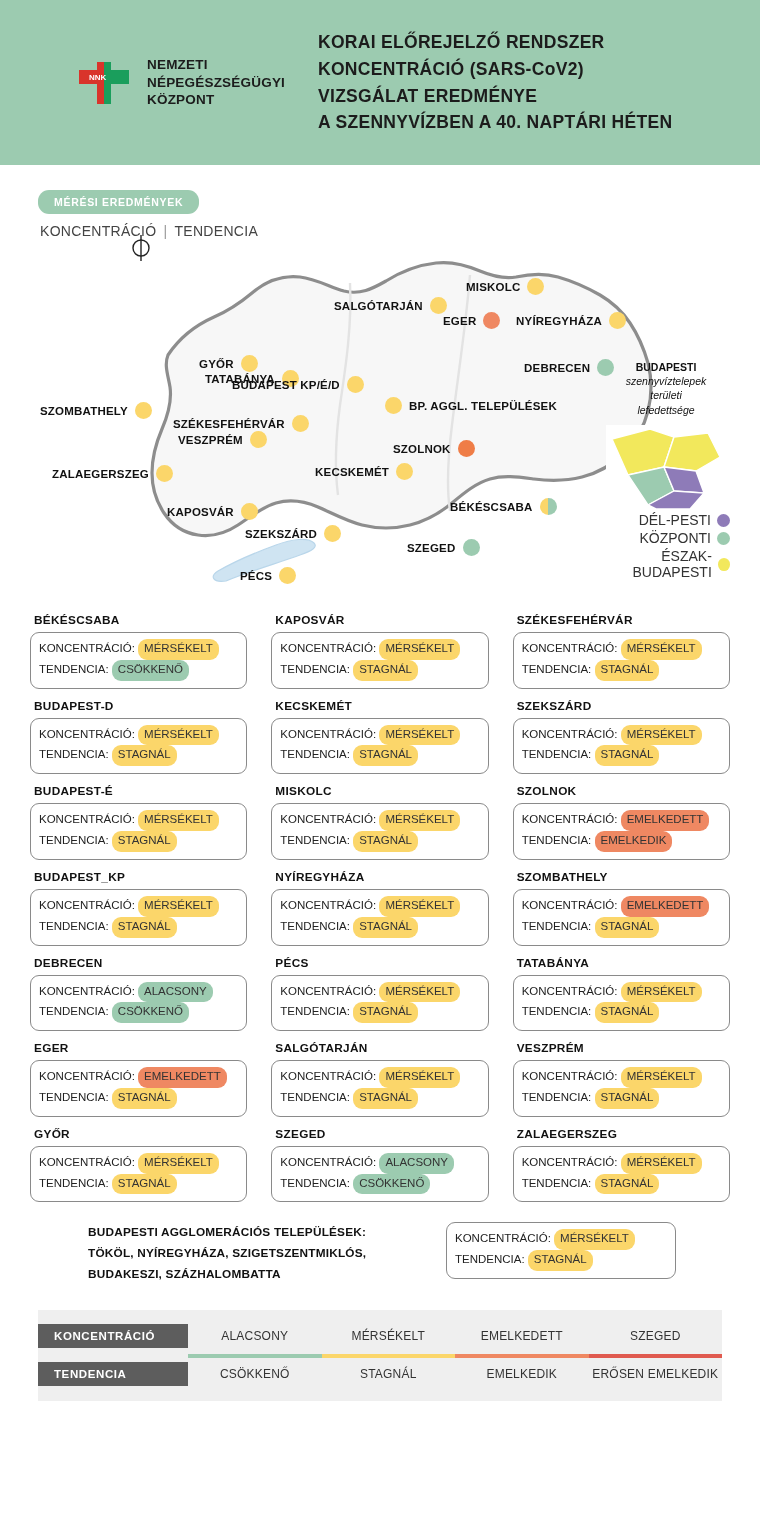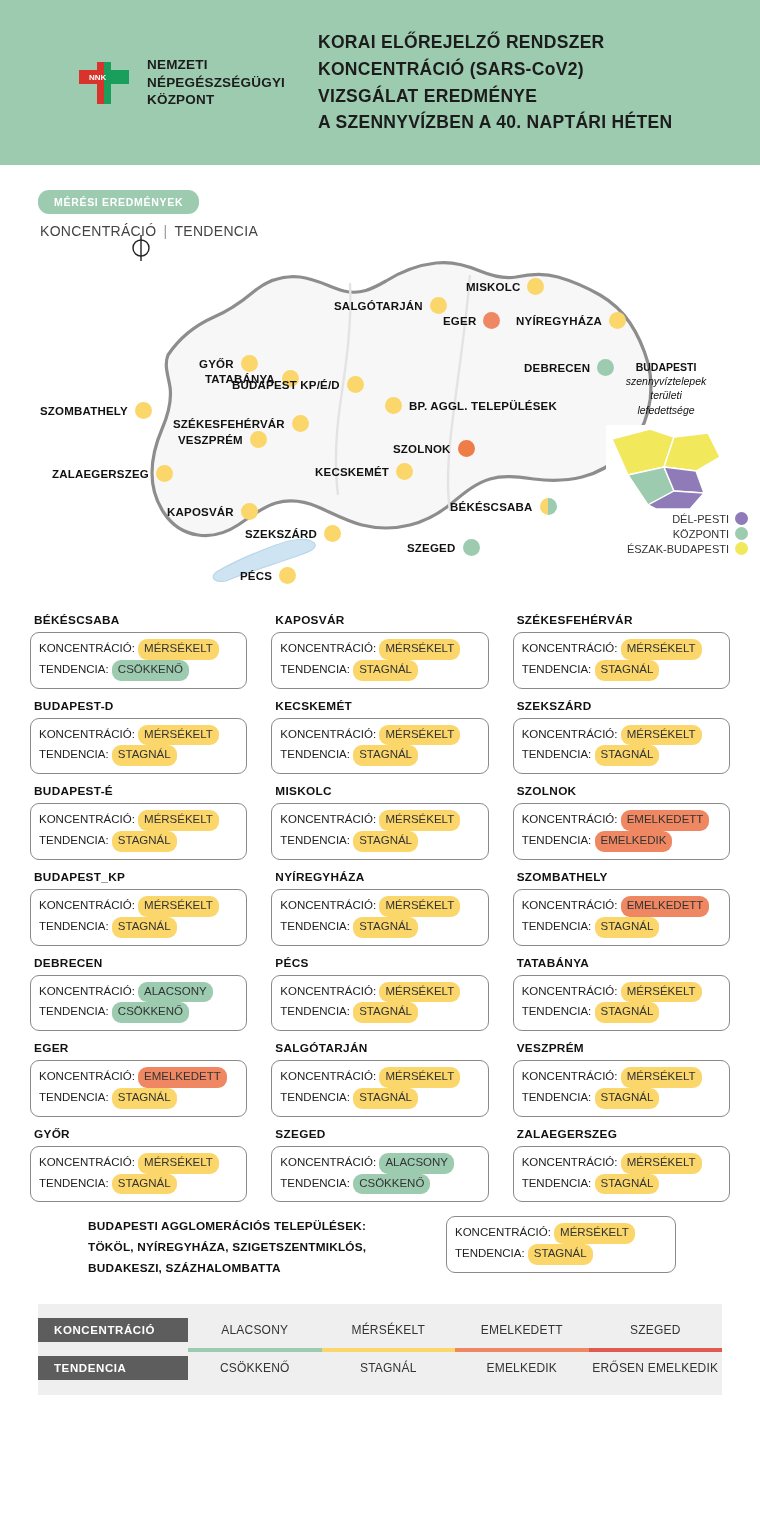--- a/index.html
+++ b/index.html
@@ -115,23 +115,23 @@
     width: 128px;
     text-align: center;
     font-size: 10.5px;
     line-height: 1.35;
     color: #111;
   }
   .bp-inset-title b { font-weight: bold; }
   .bp-inset-title i { font-style: italic; }
   .bp-legend {
     position: absolute;
-    right: 12px; top: 347px;
+    right: 30px; top: 347px;
     width: 140px;
-    font-size: 11px;
+    font-size: 14px;
     color: #333;
     text-align: right;
   }
   .bp-legend .row { display: flex; align-items: center; justify-content: flex-end; gap: 6px; margin-bottom: 2px; }
   .bp-legend .sw { width: 13px; height: 13px; border-radius: 50%; }
 
   
   .cards {
     padding: 8px 30px 0 30px;
     display: grid;
@@ -168,21 +168,21 @@
   }
   .pill.c-alacsony  { background: #9ccbb0; }
   .pill.c-merse     { background: #fbd66a; }
   .pill.c-emelkedett{ background: #ef8862; }
   .pill.t-csokkeno  { background: #9ccbb0; }
   .pill.t-stagnal   { background: #fbd66a; }
   .pill.t-emelkedik { background: #ef8862; }
 
   
   .aggl {
-    margin: 4px 30px 0 30px;
+    margin: 10px 30px 0 30px;
     display: flex;
     align-items: flex-start;
     gap: 18px;
     padding-left: 58px;
   }
   .aggl-text {
     font-size: 11.8px;
     font-weight: bold;
     line-height: 1.75;
     letter-spacing: .2px;

